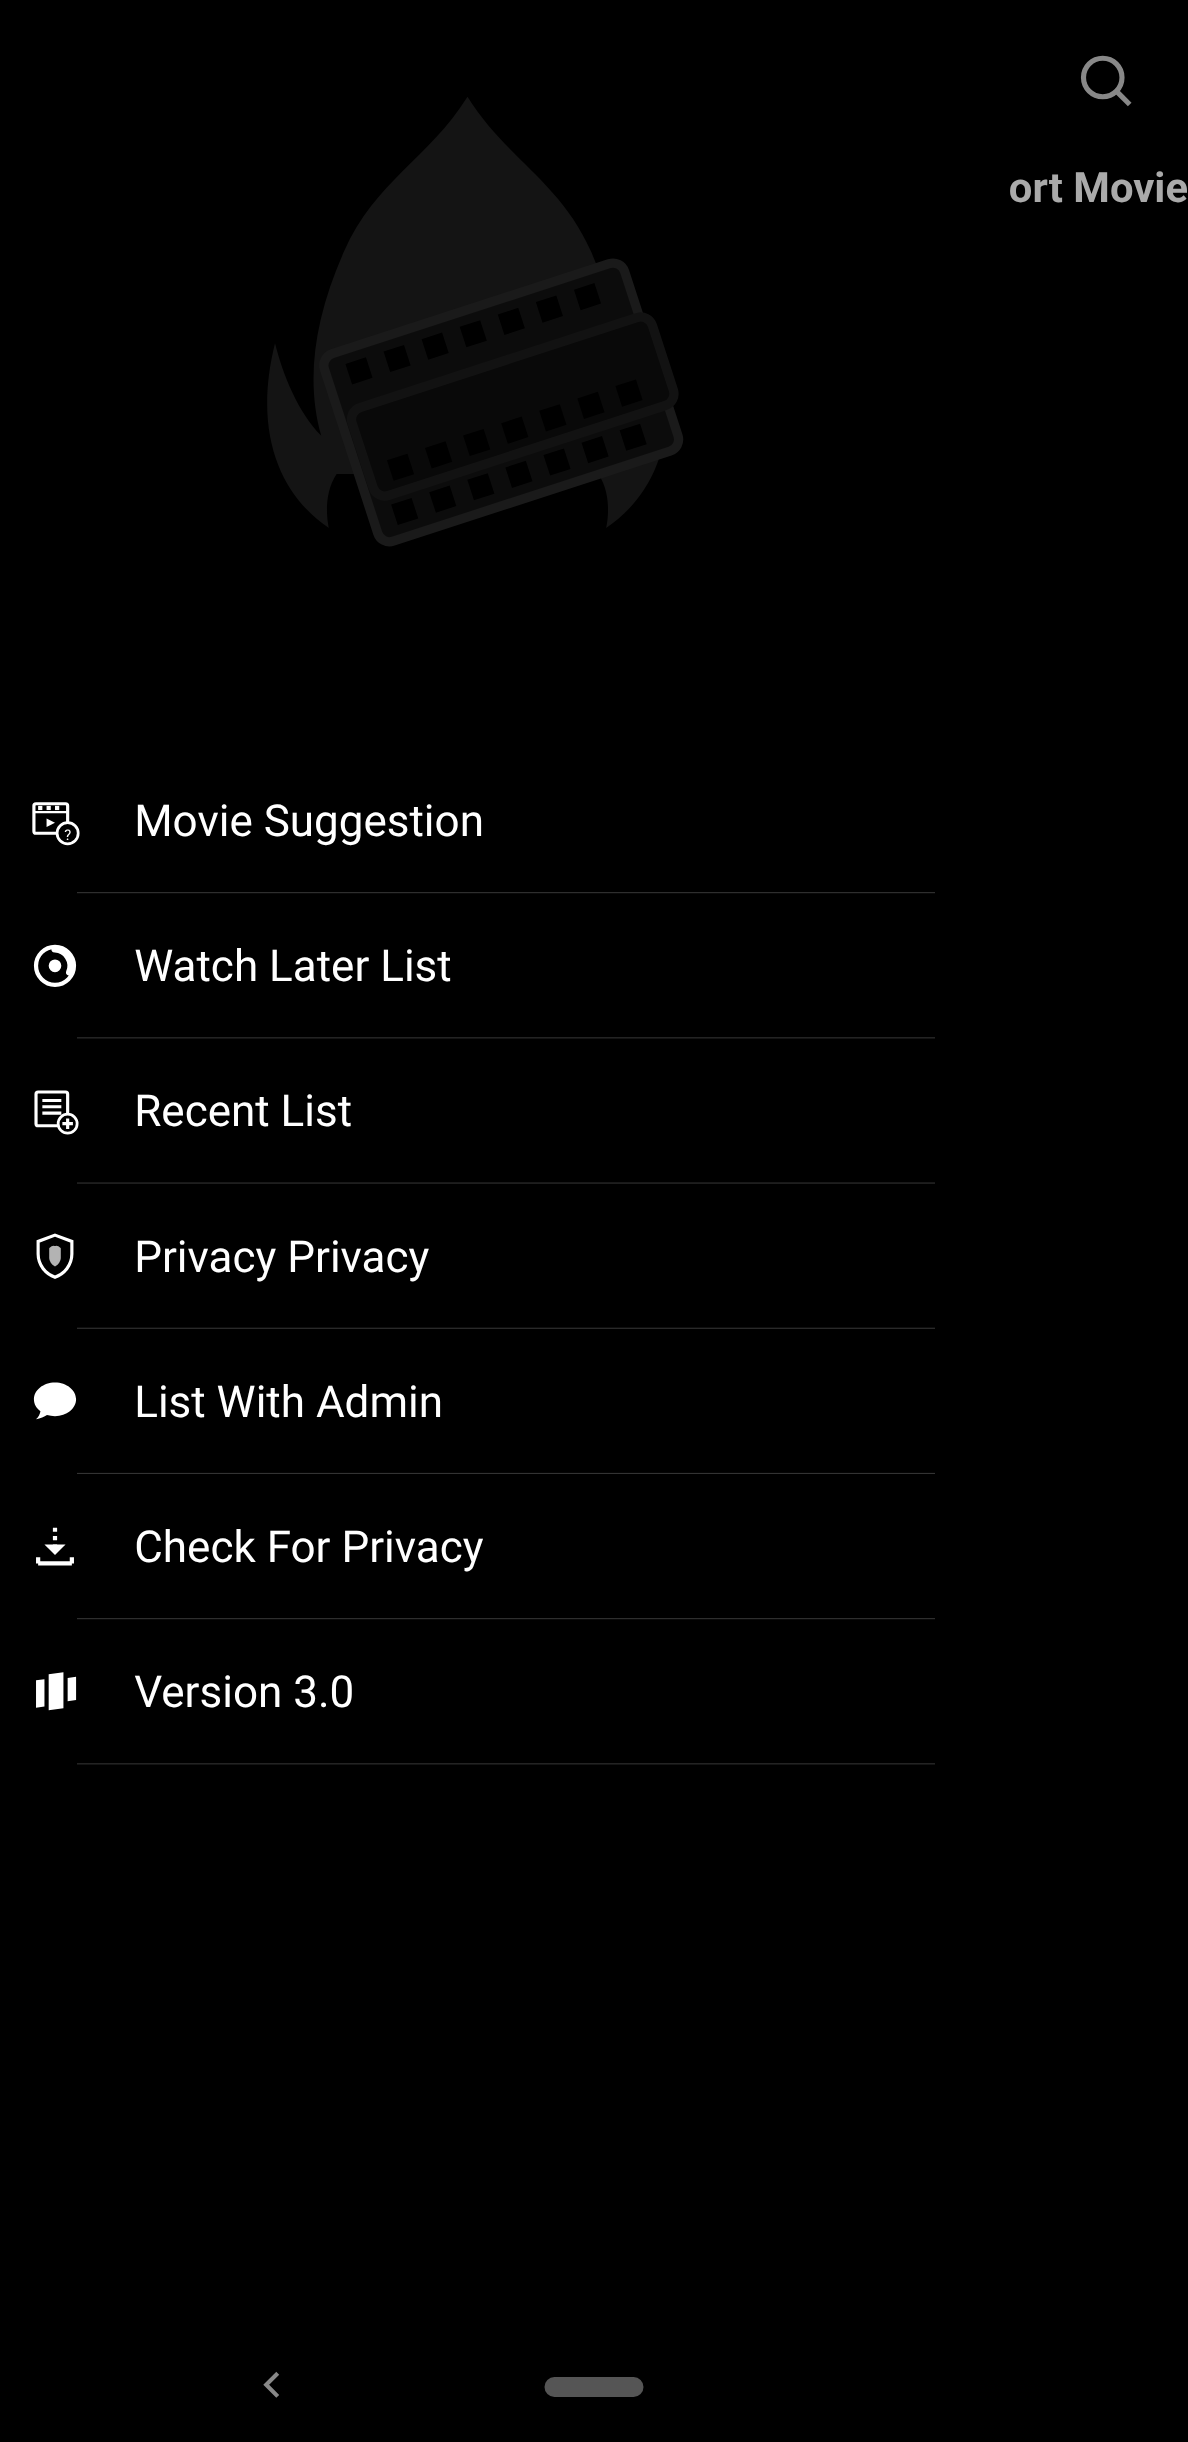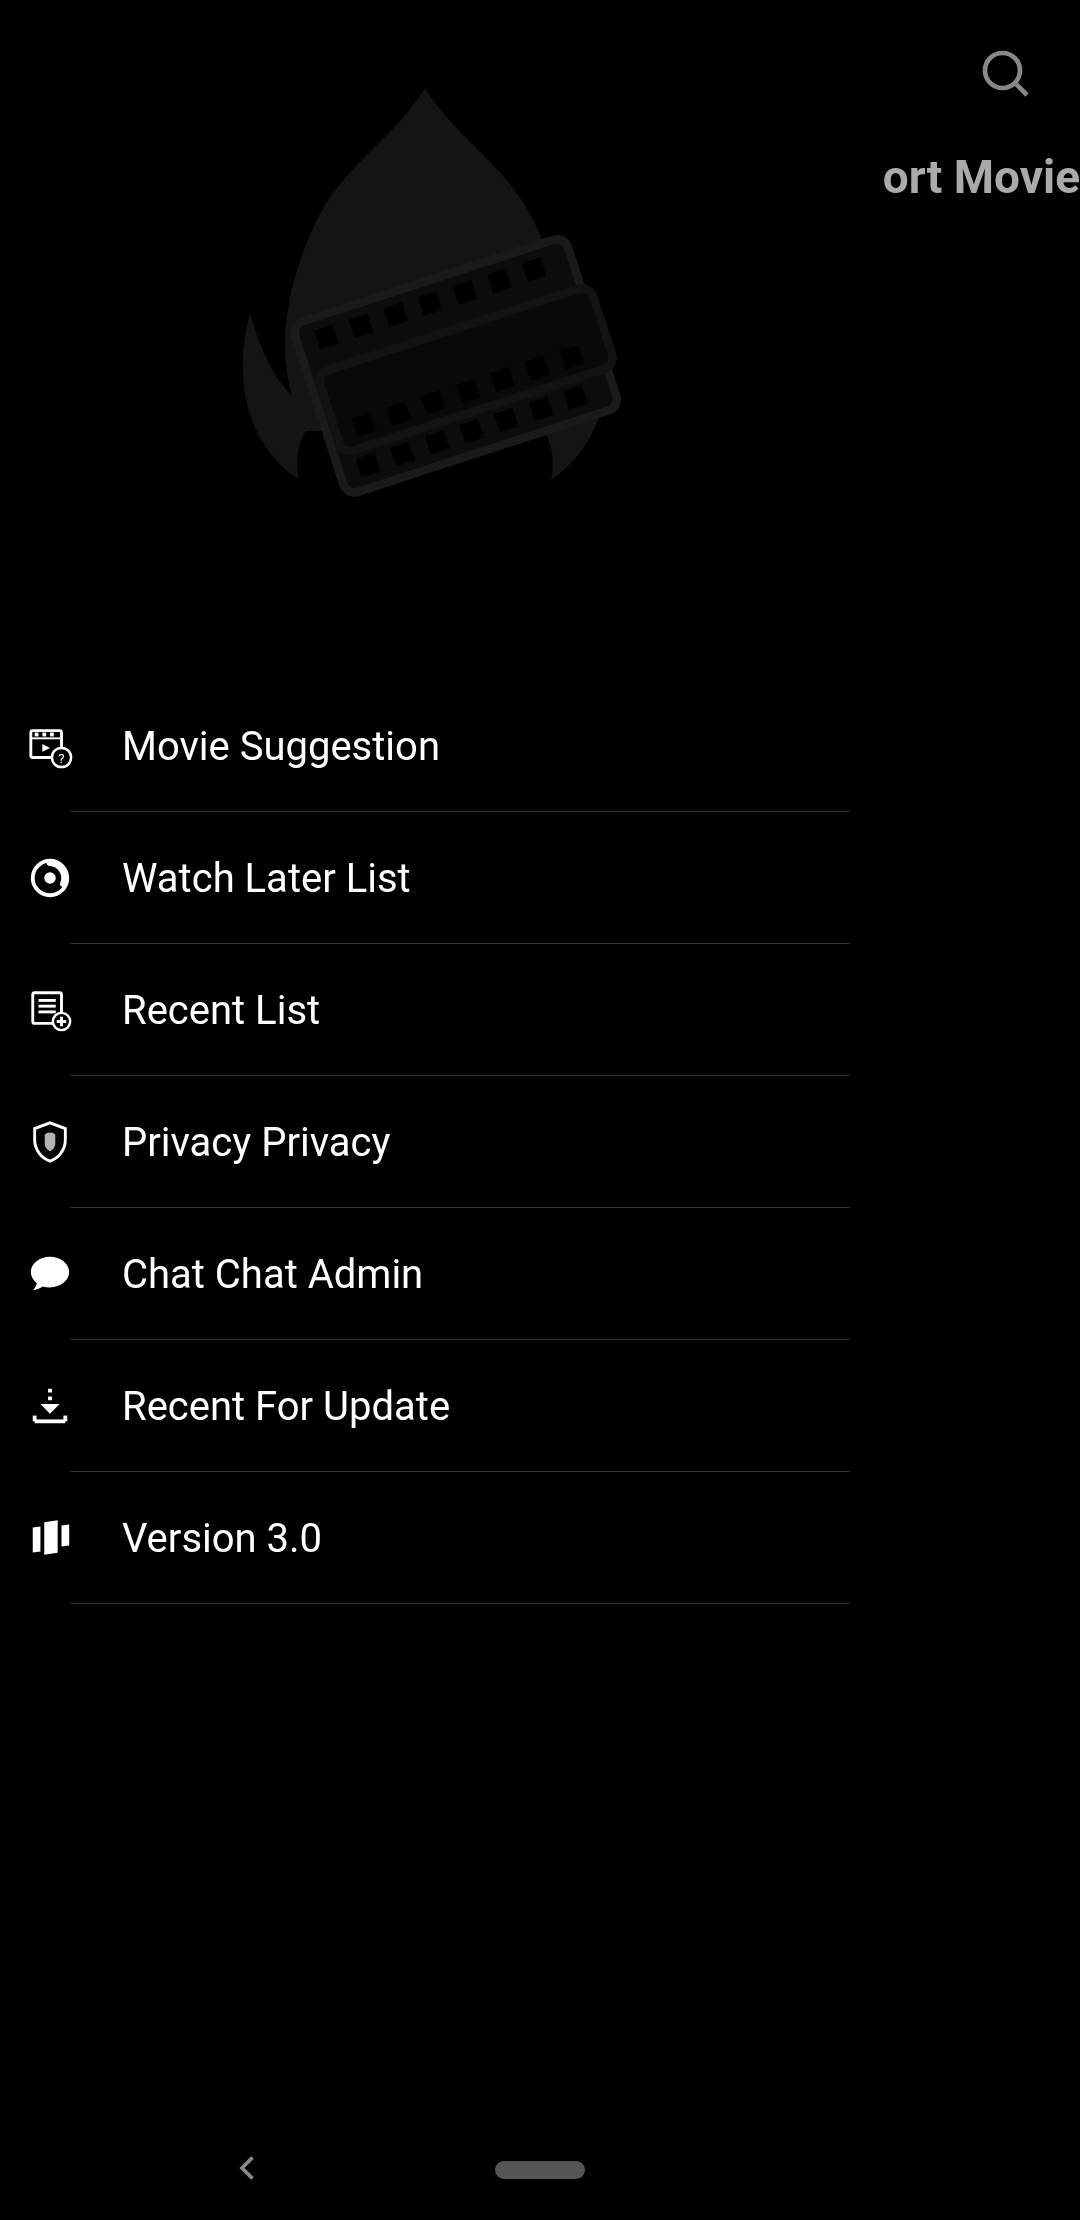--- a/index.html
+++ b/index.html
@@ -24,21 +24,21 @@
       right: 46px;
       width: 56px;
       height: 56px;
       color: #888;
     }
     
     .partial-text {
       position: absolute;
       top: 150px;
       right: 0;
-      font-size: 46px;
+      font-size: 38px;
       font-weight: 700;
       color: #aaa;
       white-space: nowrap;
       overflow: hidden;
     }
     
     .drawer {
       position: absolute;
       top: 0;
       left: 0;
@@ -246,34 +246,34 @@
       </span>
       <span class="menu-label">Privacy Privacy</span>
     </div>
 
     <div class="menu-item">
       <span class="menu-icon">
         <svg viewBox="0 0 24 24" width="46" height="46" fill="currentColor">
           <path d="M12 3 C6.5 3 2 6.6 2 11 C2 13.3 3.2 15.3 5.1 16.7 C4.9 18 4.2 19.5 3 20.5 C5 20.3 7 19.3 8.2 18.5 C9.4 18.8 10.7 19 12 19 C17.5 19 22 15.4 22 11 C22 6.6 17.5 3 12 3 Z"></path>
         </svg>
       </span>
-      <span class="menu-label">Chat Chat Admin</span>
+      <span class="menu-label">List With Admin</span>
     </div>
 
     <div class="menu-item">
       <span class="menu-icon">
         <svg viewBox="0 0 24 24" width="46" height="46" fill="none" stroke="currentColor" stroke-width="2">
           <line x1="12" y1="3" x2="12" y2="15" stroke-dasharray="2 2"></line>
           <polyline points="7,11 12,16 17,11" fill="currentColor" stroke="none"></polyline>
           <line x1="4" y1="20" x2="20" y2="20"></line>
           <line x1="4" y1="17" x2="4" y2="20"></line>
           <line x1="20" y1="17" x2="20" y2="20"></line>
         </svg>
       </span>
-      <span class="menu-label">Recent For Update</span>
+      <span class="menu-label">Check For Privacy</span>
     </div>
 
     <div class="menu-item">
       <span class="menu-icon">
         <svg viewBox="0 0 24 24" width="46" height="46" fill="currentColor">
           <g transform="skewY(-8)">
             <rect x="3" y="7" width="4" height="13"></rect>
             <rect x="9" y="5" width="7" height="17"></rect>
             <rect x="18" y="8" width="4" height="11"></rect>
           </g>

